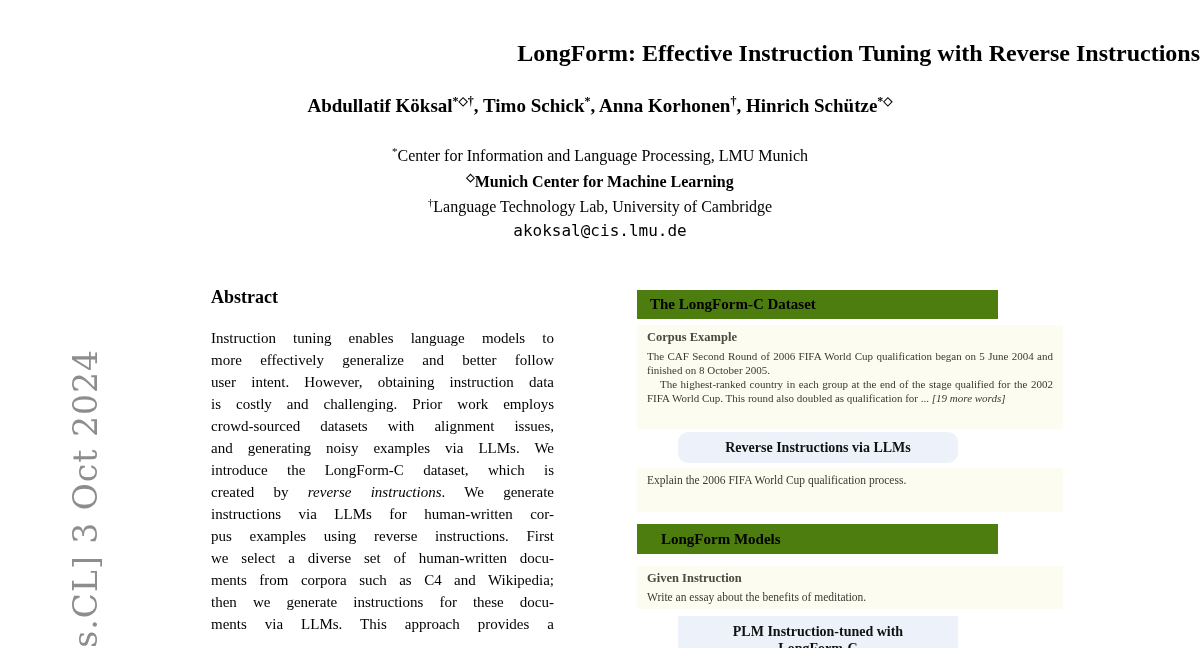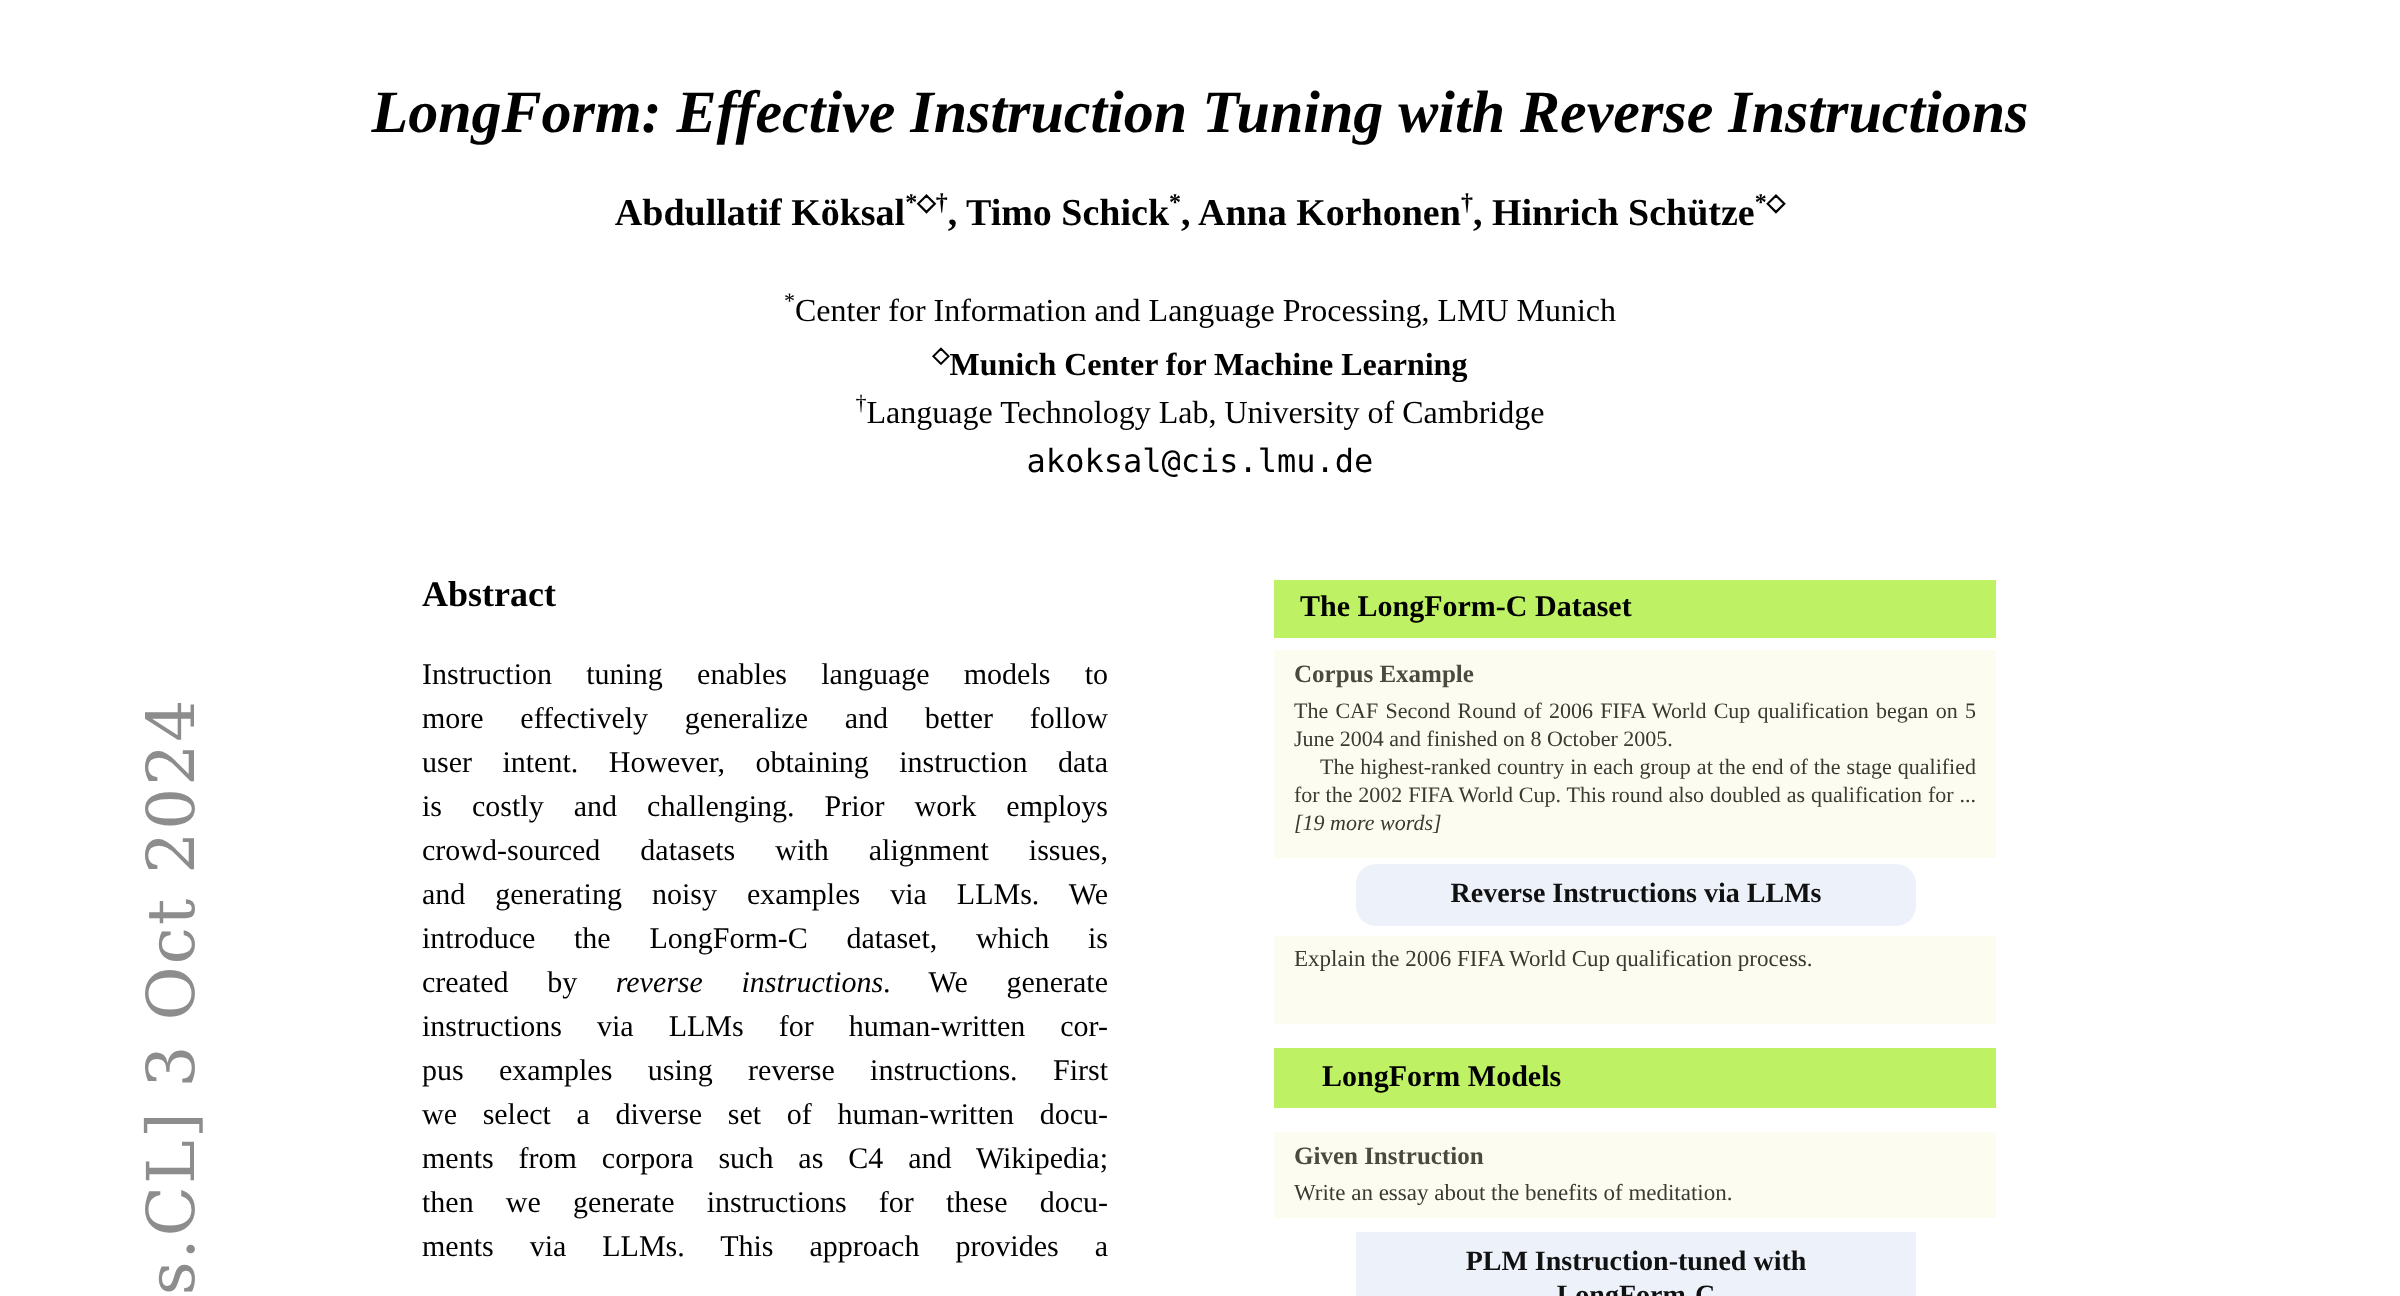--- a/index.html
+++ b/index.html
@@ -22,22 +22,22 @@
     white-space: nowrap;
     font-family: "DejaVu Serif", serif;
     font-size: 33px;
     color: #8d8d8d;
     letter-spacing: 1px;
   }
 
   
   .title {
     position: absolute; left: 0; right: 0; top: 40px;
-    text-align: center;
-    font-size: 30px; font-weight: bold; font-style: italic;
+    text-align: right;
+    font-size: 24px; font-weight: bold;
   }
   .authors {
     position: absolute; left: 0; right: 0; top: 94px;
     text-align: center;
     font-size: 19px; font-weight: bold;
   }
   .authors sup { font-size: 12px; }
   .affil {
     position: absolute; left: 0; right: 0;
     text-align: center;
@@ -70,30 +70,30 @@
     text-align: justify;
     text-align-last: justify;
     white-space: normal;
   }
   .abs-line em { font-style: italic; }
 
   
   .figure-box { position: absolute; left: 637px; top: 290px; width: 361px; }
   .fig-bar {
     position: absolute; left: 0; width: 361px; height: 29px;
-    background: #bef264;
+    background: #4d7c0f;
     font-size: 15px; font-weight: bold;
     line-height: 29px;
     padding-left: 13px;
   }
   .bar-dataset { top: 0; }
   .bar-models  { top: 234px; height: 30px; line-height: 30px; padding-left: 24px; }
 
   .fig-panel {
-    position: absolute; left: 0; width: 361px;
+    position: absolute; left: 0; width: 426px;
     background: #fdfcf0;
     padding: 5px 10px 6px 10px;
   }
   .panel-label {
     font-size: 12.5px; font-weight: bold;
     color: #4a4a40;
     margin-bottom: 4px;
   }
   .panel-text {
     font-size: 11px;

